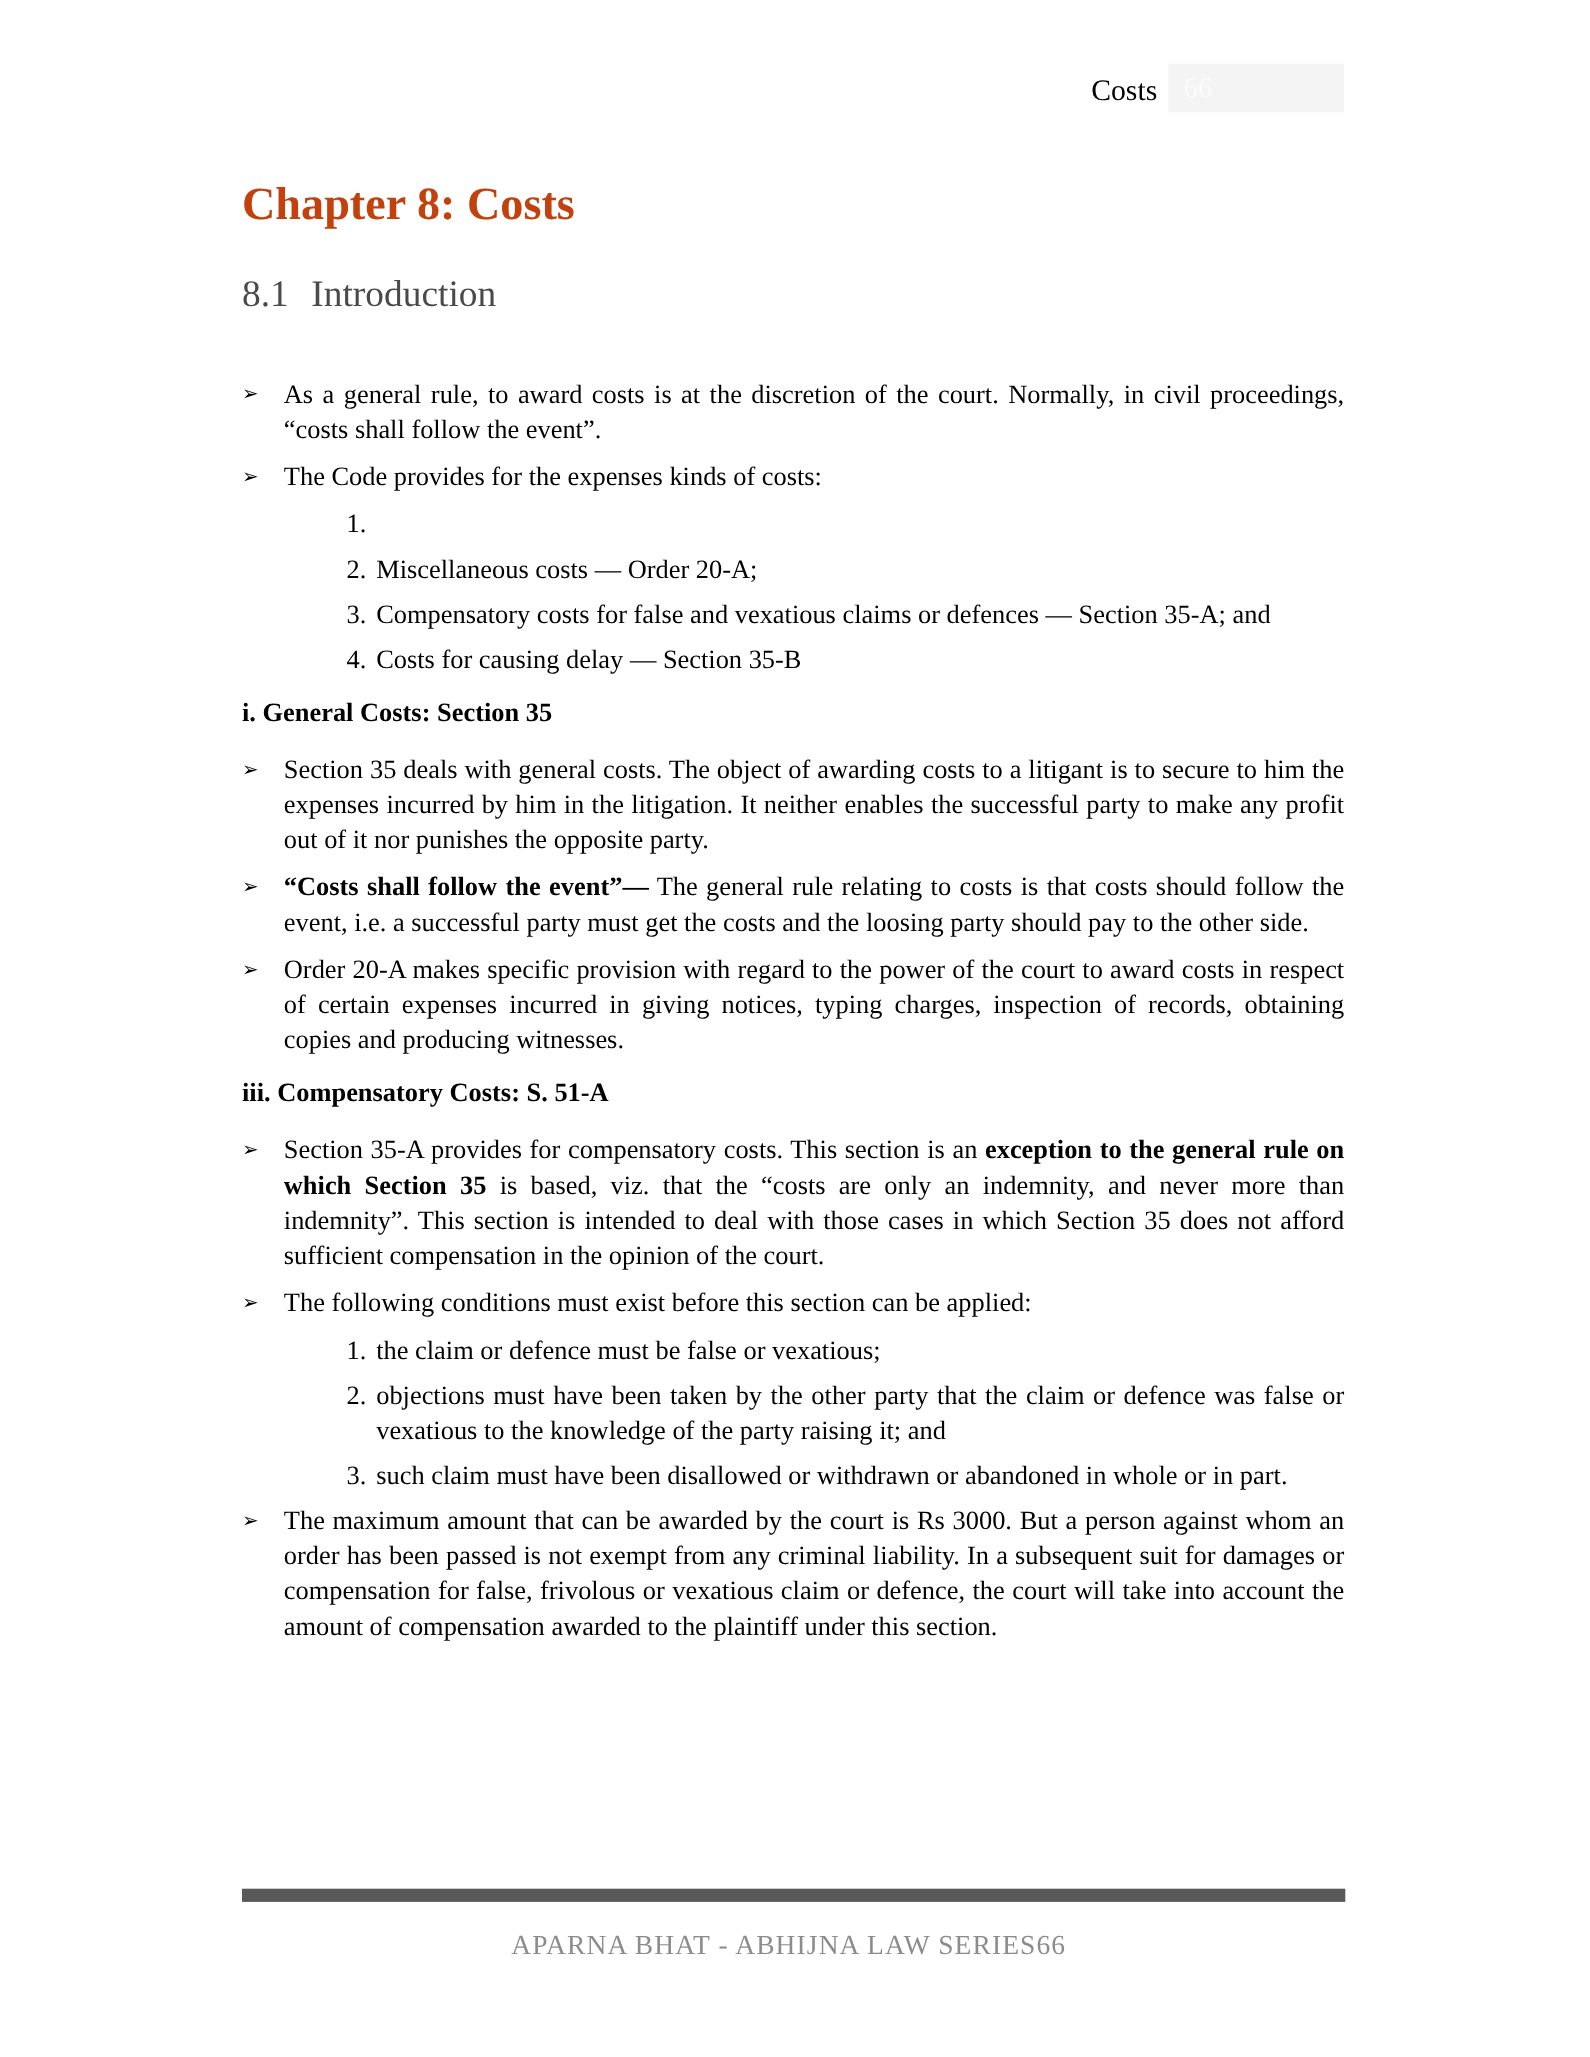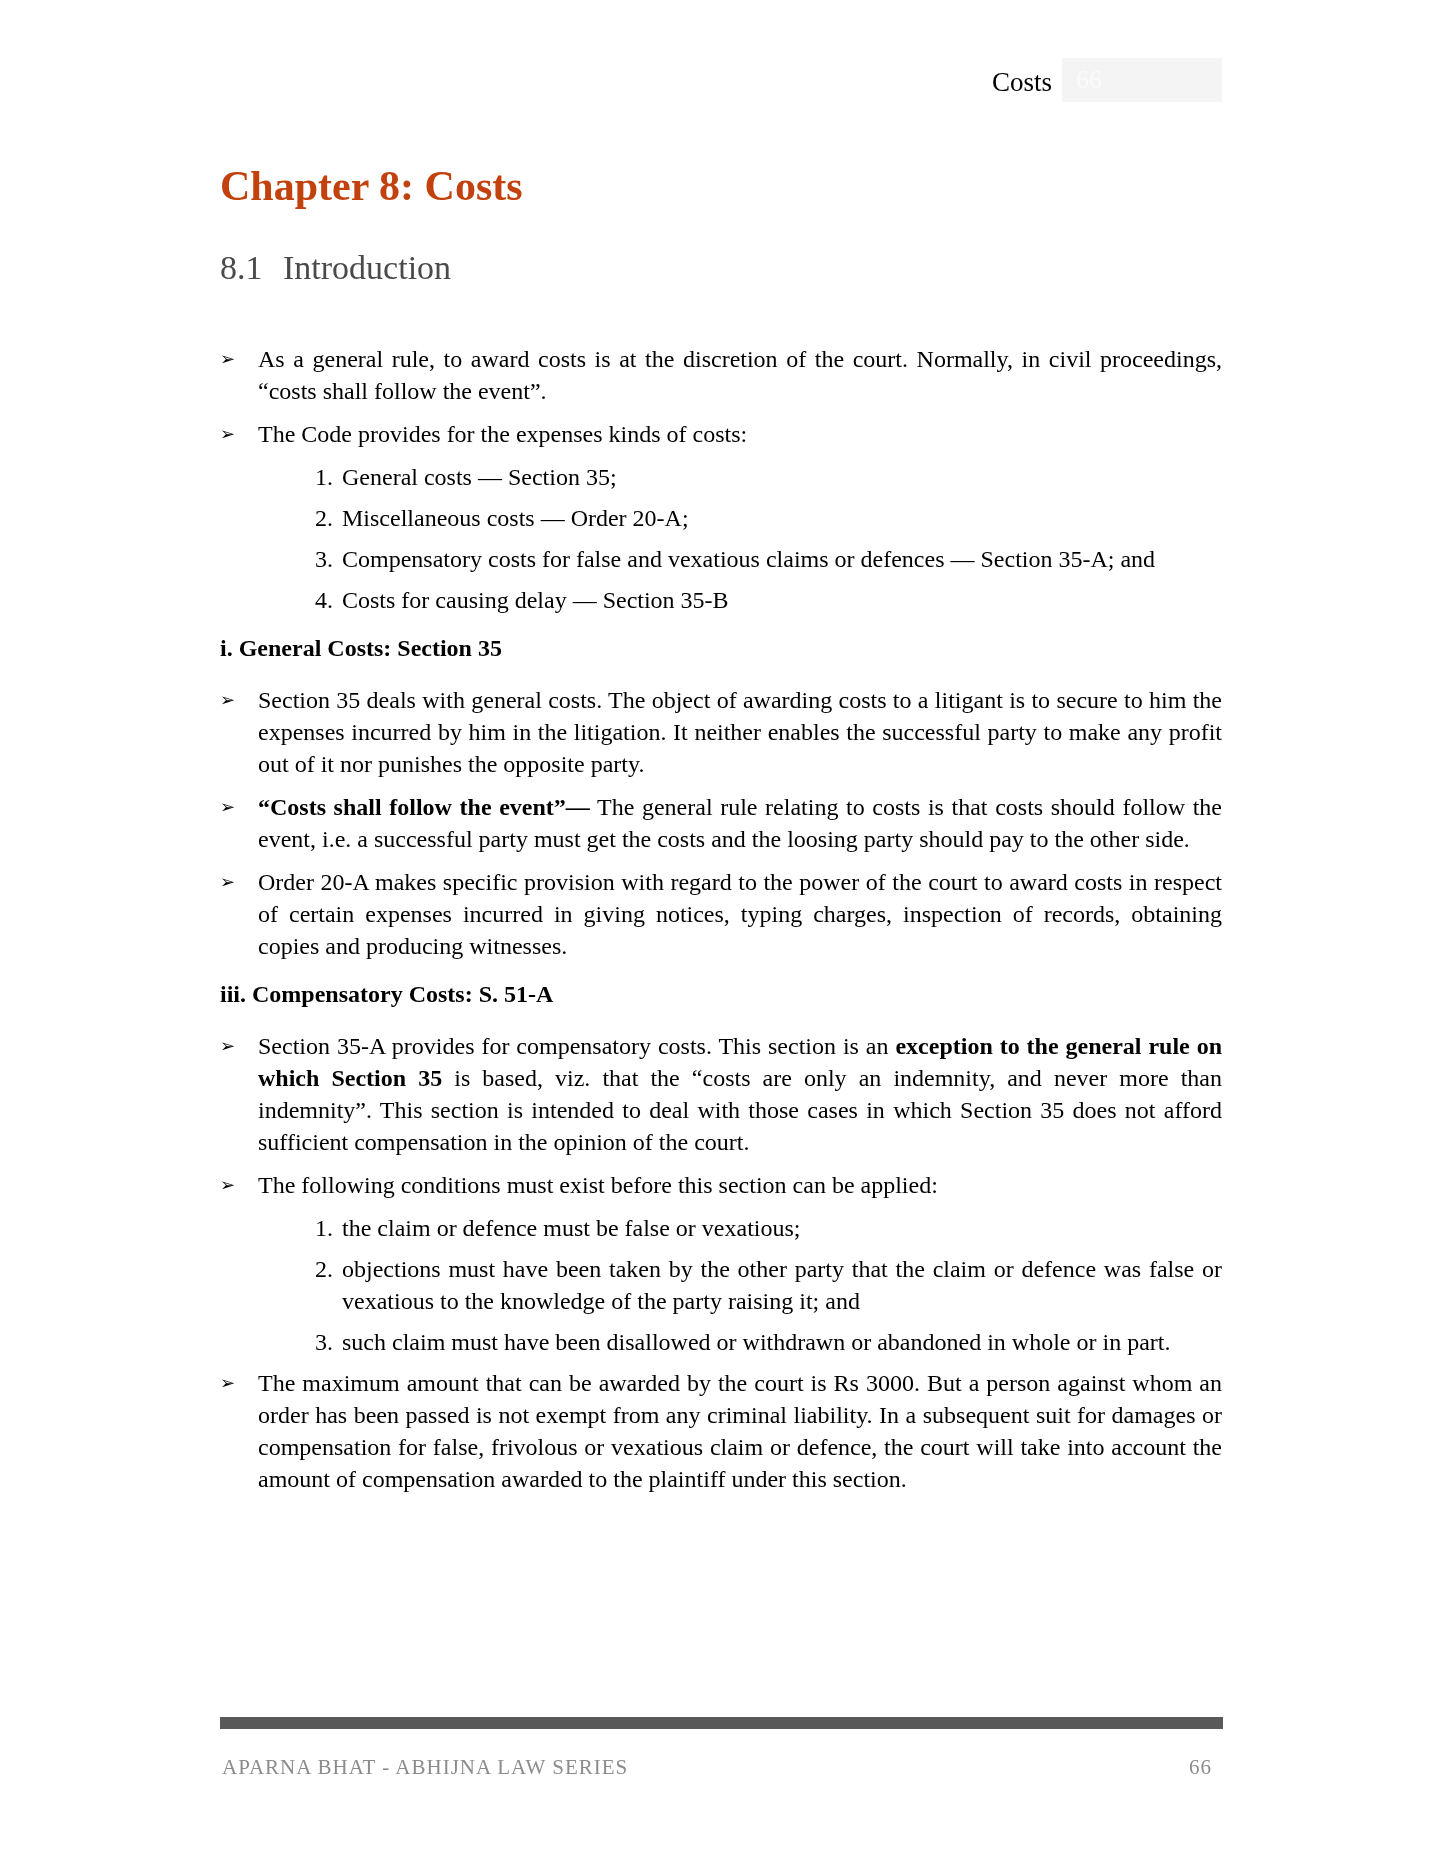--- a/index.html
+++ b/index.html
@@ -55,22 +55,22 @@
   .num-item .text {
     flex:1; font-size:24px; line-height:32px; text-align:justify;
   }
   
   .footer-bar {
     position:absolute; left:220px; top:1717px;
     width:1003px; height:12px; background:#595959;
   }
   .footer-row {
     position:absolute; left:222px; top:1755px; width:990px;
-    display:flex; justify-content:space-between;
-    color:#8c8c8c; font-size:21px; letter-spacing:1px;
+    display:flex; justify-content:center;
+    color:#8c8c8c; font-size:25px; letter-spacing:1px;
   }
 </style>
 </head>
 <body>
 
 <div class="page">
 
   <div class="header-row">
     <span class="running-title">Costs</span>
     <span class="page-box">66</span>
@@ -88,21 +88,20 @@
     </div>
 
     <div class="bullet">
       <span class="marker">➢</span>
       <span class="text">The Code provides for the expenses kinds of costs:</span>
     </div>
 
     <div class="num-list">
       <div class="num-item">
         <span class="num">1.</span>
-        <span class="text">General costs — Section 35;</span>
       </div>
       <div class="num-item">
         <span class="num">2.</span>
         <span class="text">Miscellaneous costs — Order 20-A;</span>
       </div>
       <div class="num-item">
         <span class="num">3.</span>
         <span class="text">Compensatory costs for false and vexatious claims or defences — Section 35-A; and</span>
       </div>
       <div class="num-item">

